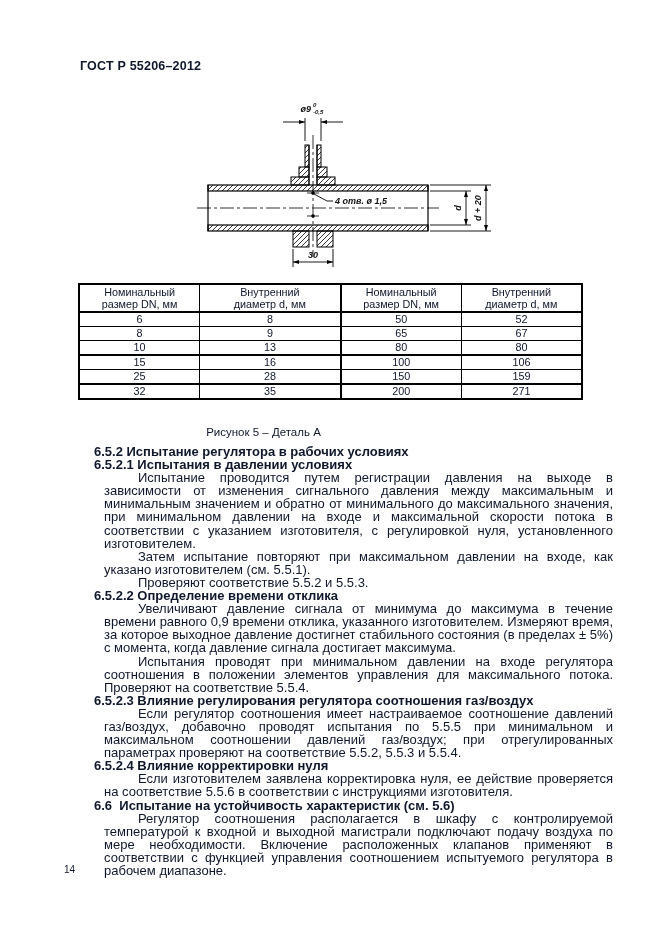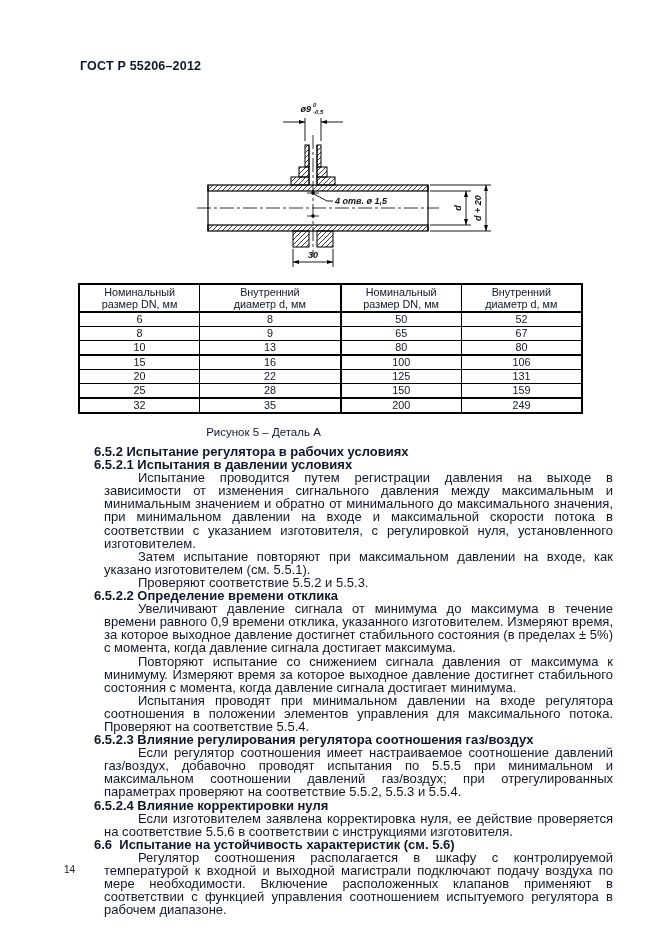--- a/index.html
+++ b/index.html
@@ -179,51 +179,44 @@
           <td>80</td>
           <td>80</td>
         </tr>
         <tr class="thick-top">
           <td>15</td>
           <td>16</td>
           <td>100</td>
           <td>106</td>
         </tr>
         <tr>
-          <td>20</td>
-          <td>22</td>
-          <td>125</td>
-          <td>131</td>
-        </tr>
-        <tr>
           <td>25</td>
           <td>28</td>
           <td>150</td>
           <td>159</td>
         </tr>
         <tr class="thick-top">
           <td>32</td>
           <td>35</td>
           <td>200</td>
-          <td>249</td>
+          <td>271</td>
         </tr>
       </tbody>
   </table>
 
   <div class="fig-caption">Рисунок 5 – Деталь А</div>
 
   <div class="content">
       <p class="heading">6.5.2 Испытание регулятора в рабочих условиях</p>
       <p class="heading">6.5.2.1 Испытания в давлении условиях</p>
       <p class="para">Испытание проводится путем регистрации давления на выходе в зависимости от изменения сигнального давления между максимальным и минимальным значением и обратно от минимального до максимального значения, при минимальном давлении на входе и максимальной скорости потока в соответствии с указанием изготовителя, с регулировкой нуля, установленного изготовителем.</p>
       <p class="para">Затем испытание повторяют при максимальном давлении на входе, как указано изготовителем (см. 5.5.1).</p>
       <p class="para">Проверяют соответствие 5.5.2 и 5.5.3.</p>
       <p class="heading">6.5.2.2 Определение времени отклика</p>
       <p class="para">Увеличивают давление сигнала от минимума до максимума в течение времени равного 0,9 времени отклика, указанного изготовителем. Измеряют время, за которое выходное давление достигнет стабильного состояния (в пределах ± 5%) с момента, когда давление сигнала достигает максимума.</p>
-      <p class="para">Повторяют испытание со снижением сигнала давления от максимума к минимуму. Измеряют время за которое выходное давление достигнет стабильного состояния с момента, когда давление сигнала достигает минимума.</p>
       <p class="para">Испытания проводят при минимальном давлении на входе регулятора соотношения в положении элементов управления для максимального потока. Проверяют на соответствие 5.5.4.</p>
       <p class="heading">6.5.2.3 Влияние регулирования регулятора соотношения газ/воздух</p>
       <p class="para">Если регулятор соотношения имеет настраиваемое соотношение давлений газ/воздух, добавочно проводят испытания по 5.5.5 при минимальном и максимальном соотношении давлений газ/воздух; при отрегулированных параметрах проверяют на соответствие 5.5.2, 5.5.3 и 5.5.4.</p>
       <p class="heading">6.5.2.4 Влияние корректировки нуля</p>
       <p class="para">Если изготовителем заявлена корректировка нуля, ее действие проверяется на соответствие 5.5.6 в соответствии с инструкциями изготовителя.</p>
       <p class="heading">6.6  Испытание на устойчивость характеристик (см. 5.6)</p>
       <p class="para">Регулятор соотношения располагается в шкафу с контролируемой температурой к входной и выходной магистрали подключают подачу воздуха по мере необходимости. Включение расположенных клапанов применяют в соответствии с функцией управления соотношением испытуемого регулятора в рабочем диапазоне.</p>
     </div>
 
   <div class="page-number">14</div>

